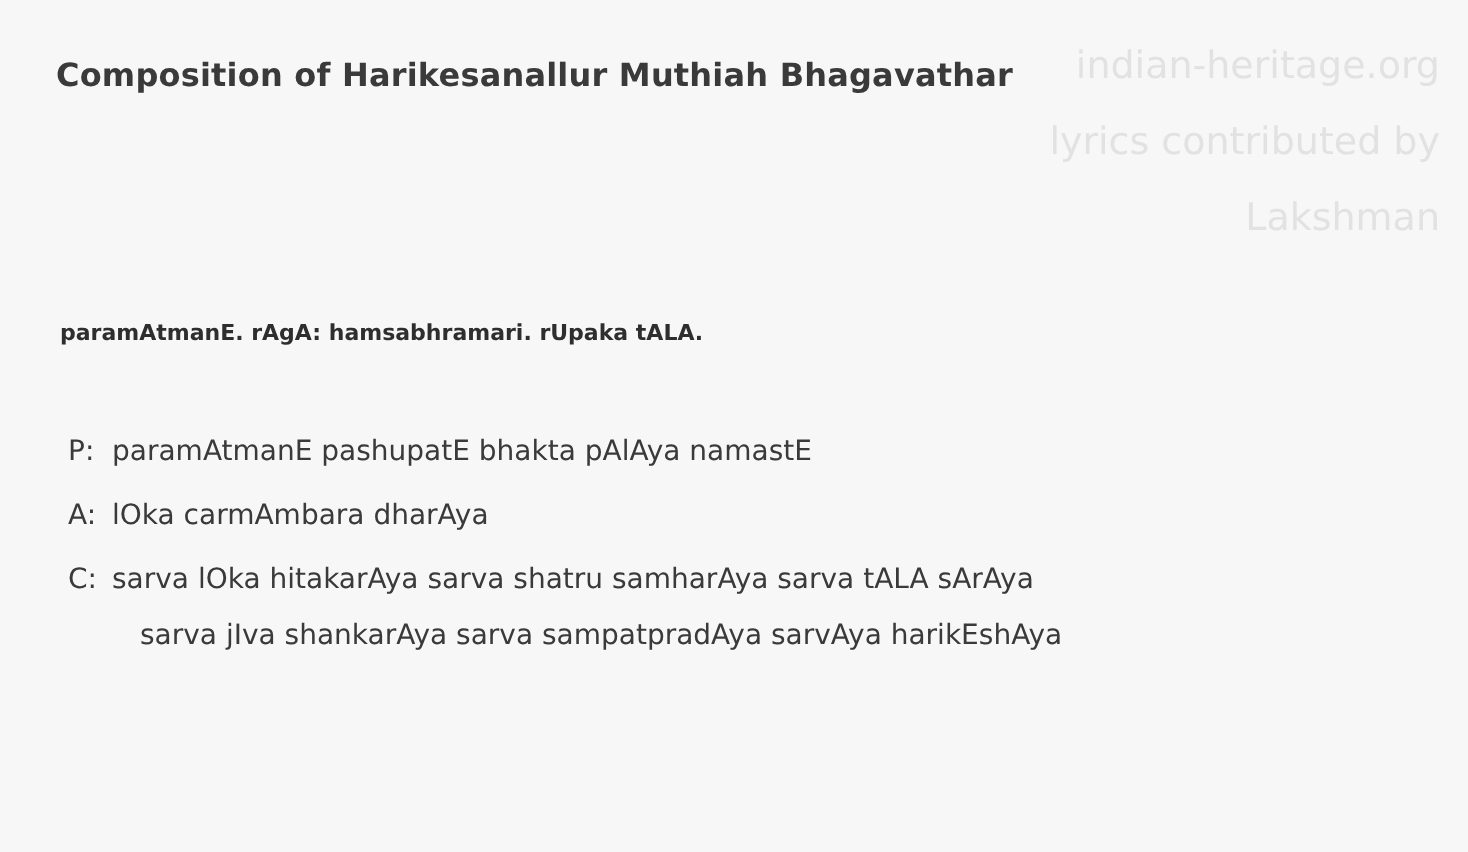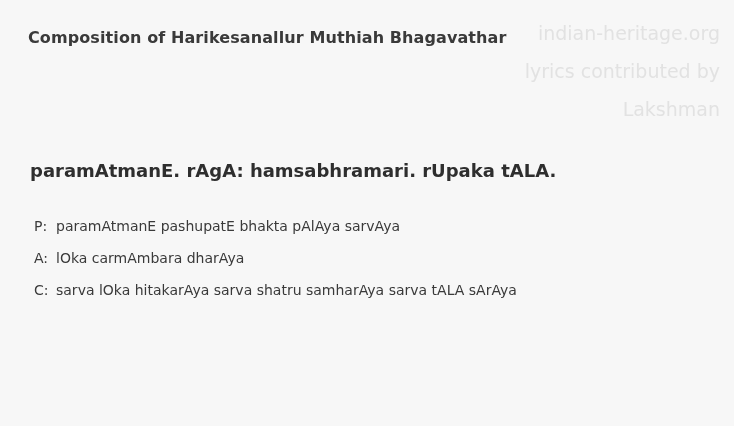--- a/index.html
+++ b/index.html
@@ -41,21 +41,21 @@
     top: 28px;
     font-size: 16px;
     font-weight: bold;
     color: #3a3a3a;
     letter-spacing: 0.1px;
   }
   .song-header {
     position: absolute;
     left: 30px;
     top: 160px;
-    font-size: 18px;
+    font-size: 11px;
     font-weight: bold;
     color: #2e2e2e;
   }
   .lyrics {
     position: absolute;
     left: 34px;
     top: 218px;
     right: 20px;
   }
   .lyric-line {
@@ -96,29 +96,33 @@
   </div>
 
   <div class="doc-title">Composition of Harikesanallur Muthiah Bhagavathar</div>
 
   <div class="song-header">paramAtmanE.  rAgA:  hamsabhramari.  rUpaka tALA.</div>
 
   <div class="lyrics">
 
     <div class="lyric-line">
       <span class="tag">P:</span>
-      <span class="text">paramAtmanE pashupatE bhakta pAlAya sarvAya</span>
+      <span class="text">paramAtmanE pashupatE bhakta pAlAya namastE</span>
     </div>
 
     <div class="lyric-line">
       <span class="tag">A:</span>
       <span class="text">lOka carmAmbara dharAya</span>
     </div>
 
     <div class="lyric-line">
       <span class="tag">C:</span>
       <span class="text">sarva lOka hitakarAya sarva shatru samharAya sarva tALA sArAya</span>
     </div>
 
+    <div class="lyric-line continuation">
+      <span class="tag"></span>
+      <span class="text">sarva jIva shankarAya sarva sampatpradAya sarvAya harikEshAya</span>
+    </div>
 
   </div>
 
 </div>
 
 </body></html>

